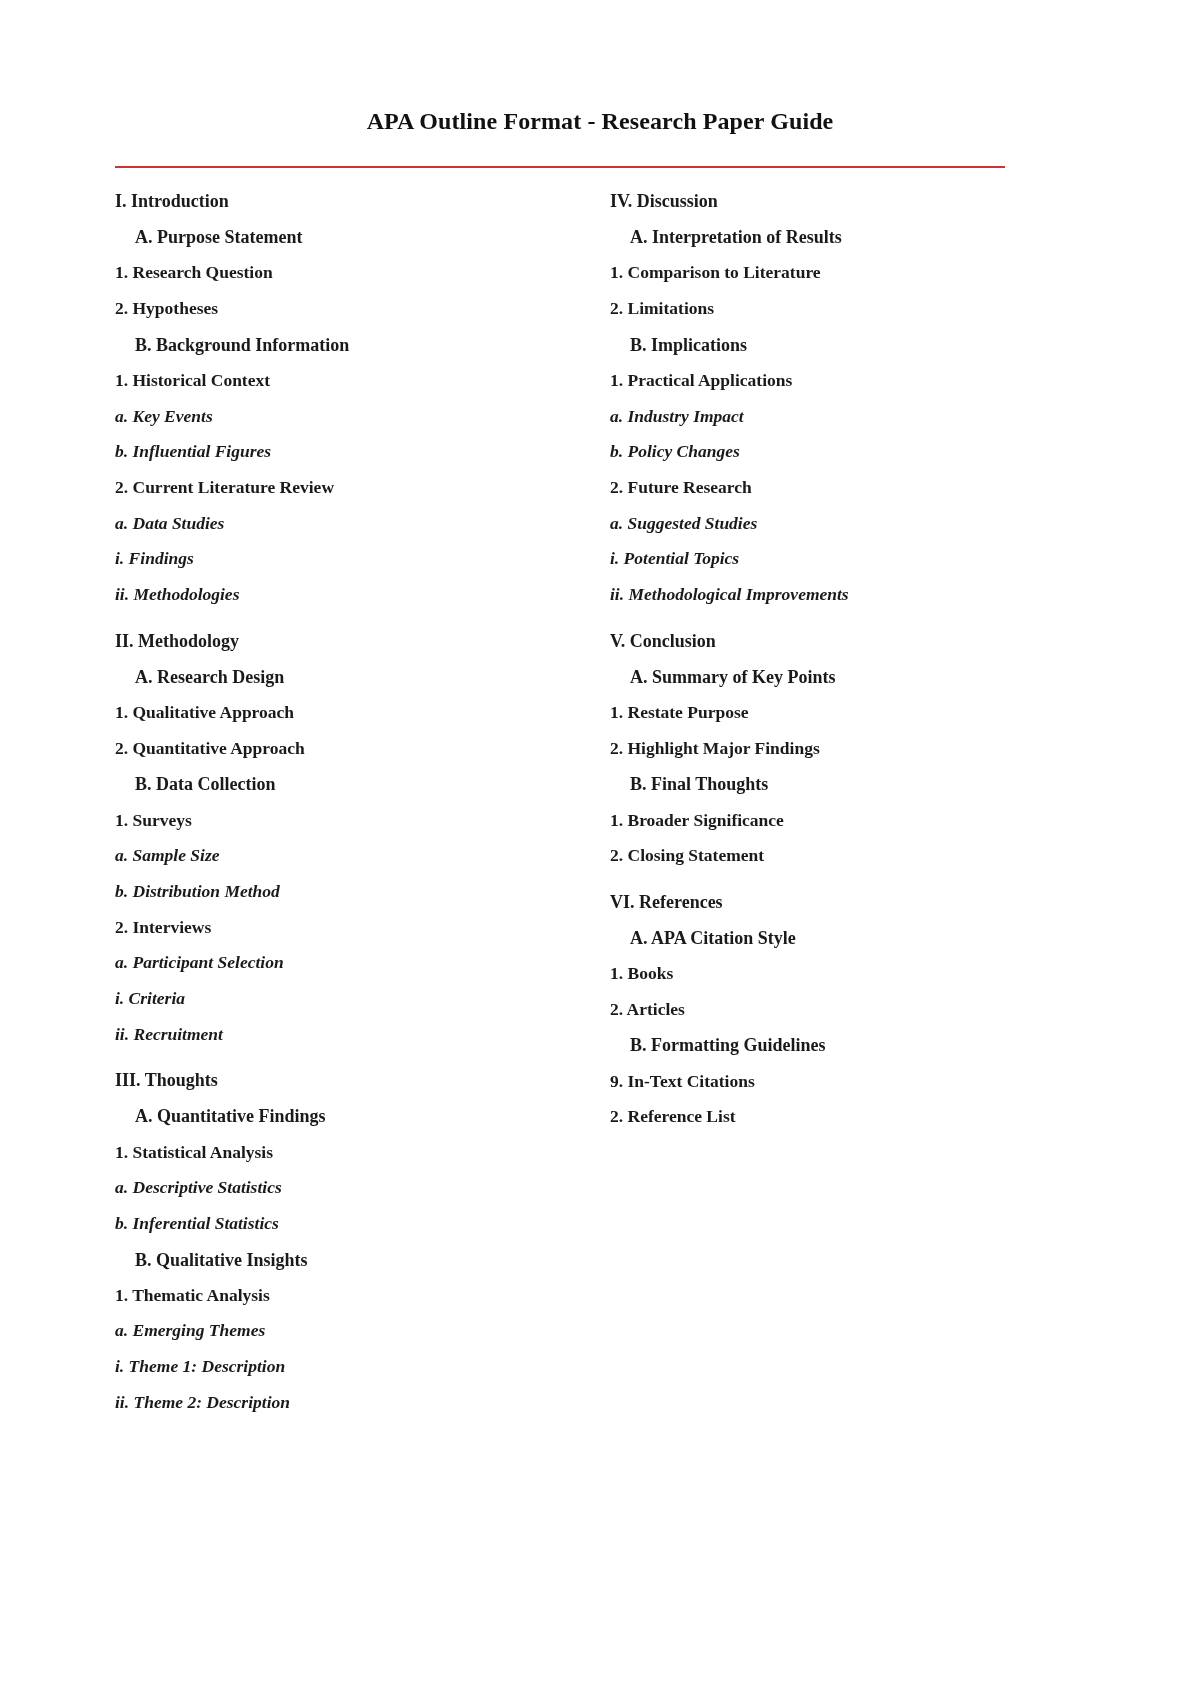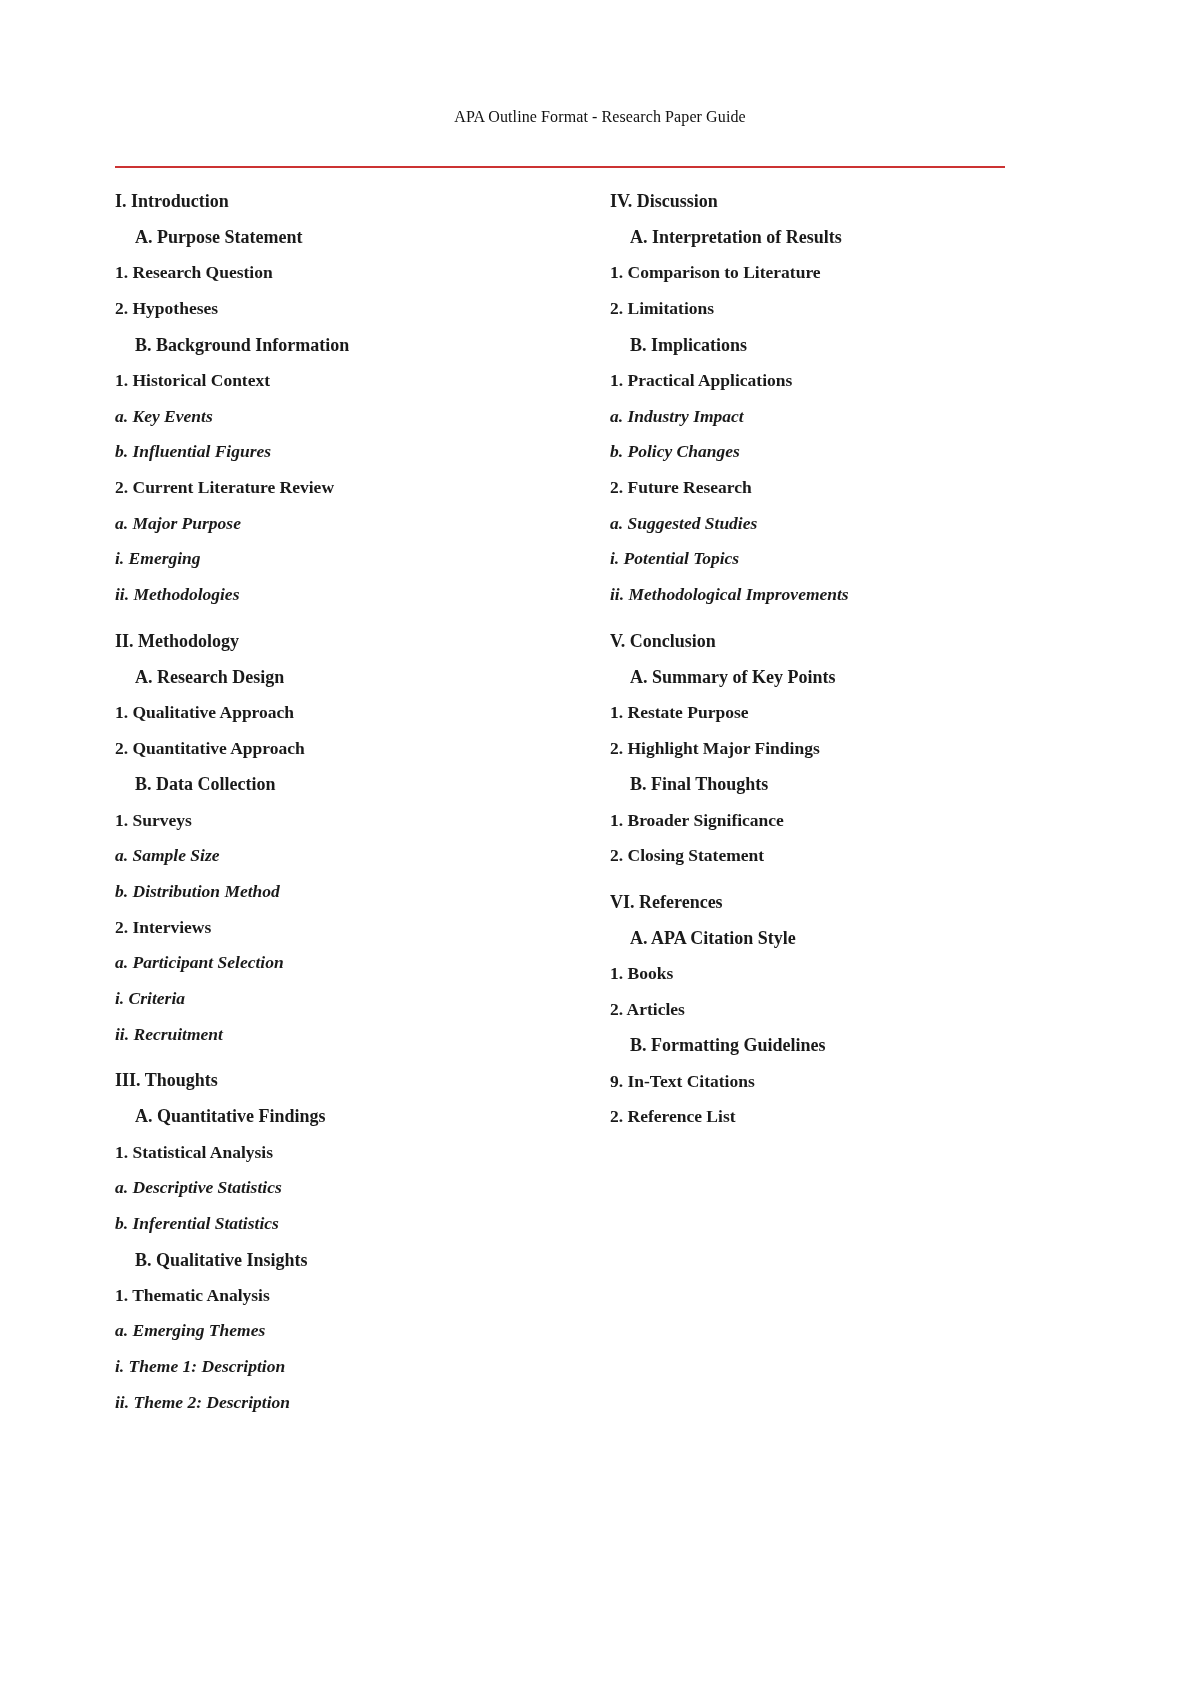--- a/index.html
+++ b/index.html
@@ -16,22 +16,22 @@
     color: #1a1a1a;
     box-sizing: border-box;
     overflow: hidden;
   }
   .doc-title {
     position: absolute;
     left: 0;
     right: 0;
     top: 108px;
     text-align: center;
-    font-size: 16px;
-    font-weight: normal;
+    font-size: 24px;
+    font-weight: bold;
     letter-spacing: 0.1px;
     color: #111111;
   }
   .title-rule {
     position: absolute;
     left: 115px;
     width: 890px;
     top: 166px;
     height: 2.2px;
     background: #cc3333;
@@ -96,22 +96,22 @@
     <div class="column left">
         <div class="outline-line lvl-roman">I. Introduction</div>
         <div class="outline-line lvl-alpha-upper">A. Purpose Statement</div>
         <div class="outline-line lvl-number">1. Research Question</div>
         <div class="outline-line lvl-number">2. Hypotheses</div>
         <div class="outline-line lvl-alpha-upper">B. Background Information</div>
         <div class="outline-line lvl-number">1. Historical Context</div>
         <div class="outline-line lvl-alpha-lower">a. Key Events</div>
         <div class="outline-line lvl-alpha-lower">b. Influential Figures</div>
         <div class="outline-line lvl-number">2. Current Literature Review</div>
-        <div class="outline-line lvl-alpha-lower">a. Major Purpose</div>
-        <div class="outline-line lvl-roman-lower">i. Emerging</div>
+        <div class="outline-line lvl-alpha-lower">a. Data Studies</div>
+        <div class="outline-line lvl-roman-lower">i. Findings</div>
         <div class="outline-line lvl-roman-lower">ii. Methodologies</div>
         <div class="outline-line lvl-roman">II. Methodology</div>
         <div class="outline-line lvl-alpha-upper">A. Research Design</div>
         <div class="outline-line lvl-number">1. Qualitative Approach</div>
         <div class="outline-line lvl-number">2. Quantitative Approach</div>
         <div class="outline-line lvl-alpha-upper">B. Data Collection</div>
         <div class="outline-line lvl-number">1. Surveys</div>
         <div class="outline-line lvl-alpha-lower">a. Sample Size</div>
         <div class="outline-line lvl-alpha-lower">b. Distribution Method</div>
         <div class="outline-line lvl-number">2. Interviews</div>

